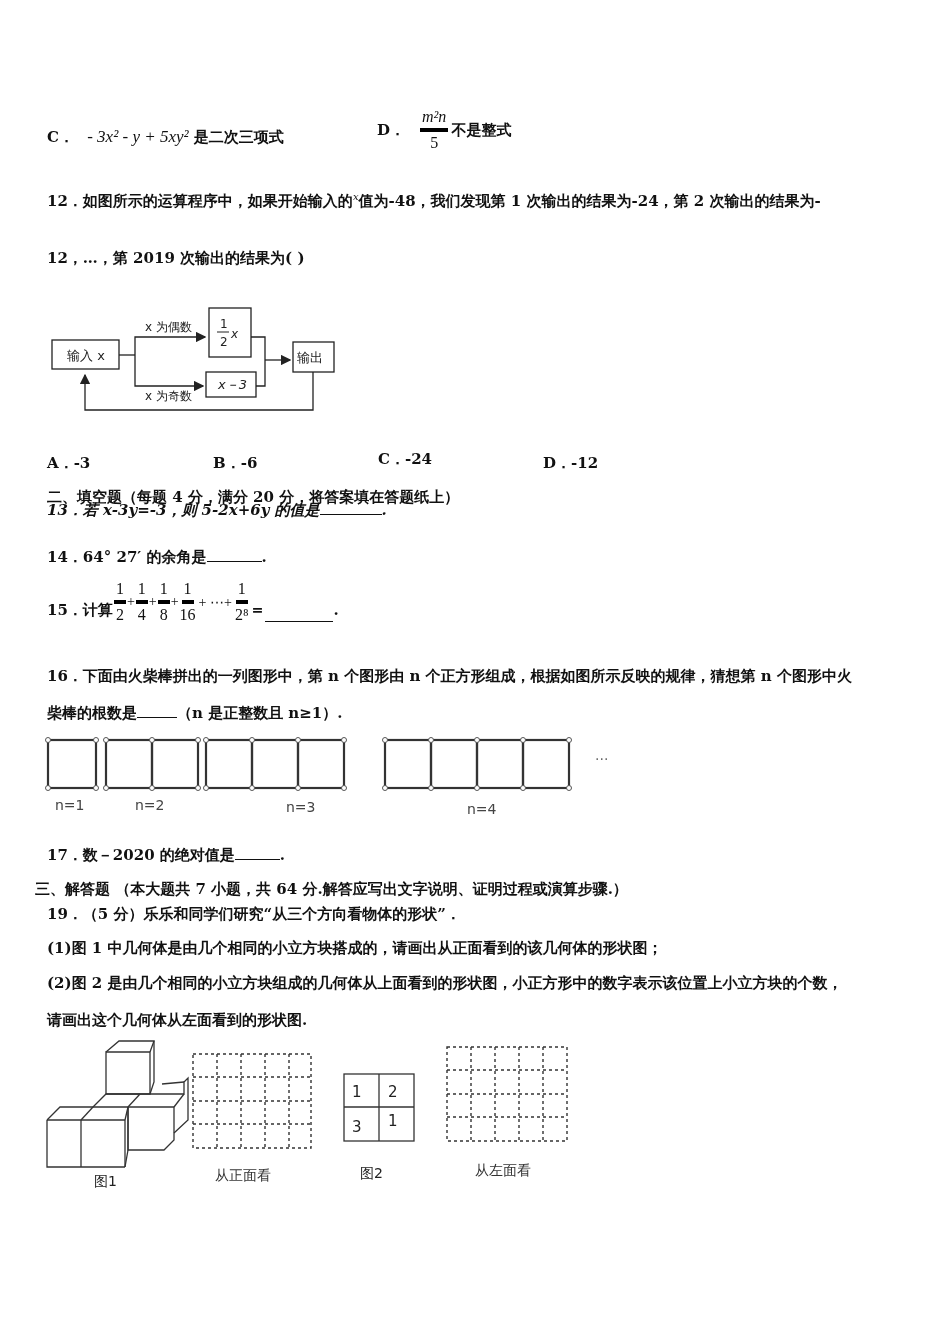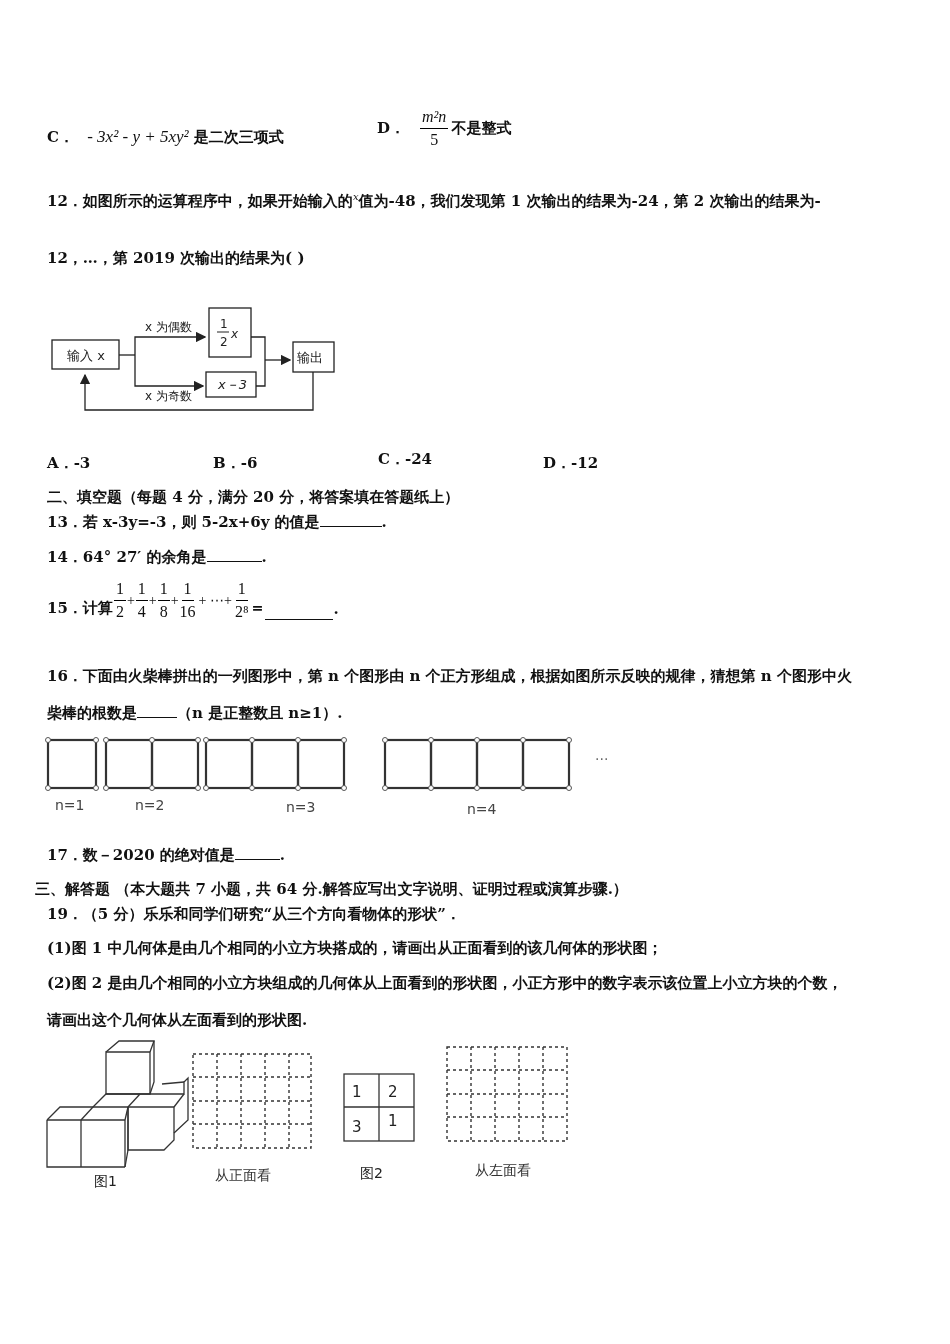--- a/index.html
+++ b/index.html
@@ -4,21 +4,21 @@
 <style>
   html, body { margin: 0; padding: 0; background: #ffffff; }
   body { width: 950px; height: 1344px; position: relative; overflow: hidden;
          font-family: "DejaVu Serif", "Liberation Serif", serif; color: #111; }
   .abs { position: absolute; }
   .line { position: absolute; font-size: 15px; font-weight: bold; white-space: nowrap; line-height: 20px; }
   .math { font-family: "Liberation Serif", "DejaVu Serif", serif; font-weight: normal; font-size: 17px; }
   .it { font-style: italic; }
   .frac { display: inline-flex; flex-direction: column; align-items: center; vertical-align: middle;
           font-family: "Liberation Serif", serif; font-weight: normal; font-size: 16px; line-height: 18px; margin: 0 1px; }
-  .frac .num { border-bottom: 1px solid #000000; padding: 0 2px 2px 2px; }
+  .frac .num { border-bottom: 4px solid #000000; padding: 0 2px 2px 2px; }
   .frac .den { padding-top: 2px; }
   .blank { display: inline-block; border-bottom: 1.5px solid #111; vertical-align: baseline; height: 14px; }
   sup { font-size: 10px; }
   svg text { font-family: "DejaVu Sans", "Liberation Sans", sans-serif; }
 </style>
 </head>
 <body>
 
 <div class="line" style="left:47px; top:127px;">
   <span>C．</span>
@@ -65,21 +65,21 @@
   <text x="252" y="62" font-size="13" fill="#222">输出</text>
   <polyline points="268,72 268,110 40,110 40,75" fill="none" stroke="#222" stroke-width="1.3" marker-end="url(#arr)"></polyline>
 </svg>
 
 <div class="line" style="left:47px; top:453px;"><span>A．</span><span>-3</span></div>
 <div class="line" style="left:213px; top:453px;"><span>B．</span><span>-6</span></div>
 <div class="line" style="left:378px; top:449px;"><span>C．</span><span>-24</span></div>
 <div class="line" style="left:543px; top:453px;"><span>D．</span><span>-12</span></div>
 
 <div class="line" style="left:47px; top:487px;">二、填空题（每题 4 分，满分 20 分，将答案填在答题纸上）</div>
-<div class="line" style="left:47px; top:512px;">
+<div class="line" style="left:47px; top:500px;font-style:italic;">
   <span>13．若 x-3y=-3，则 5-2x+6y 的值是</span><span class="blank" style="width:62px;"></span><span>.</span>
 </div>
 <div class="line" style="left:47px; top:547px;">
   <span>14．64° 27′ 的余角是</span><span class="blank" style="width:55px;"></span><span>.</span>
 </div>
 
 <div class="line" style="left:47px; top:580px; line-height:normal; display:flex; align-items:center;">
   <span style="margin-top:16px;">15．计算</span>
   <span class="frac">
       <span class="num">1</span>

